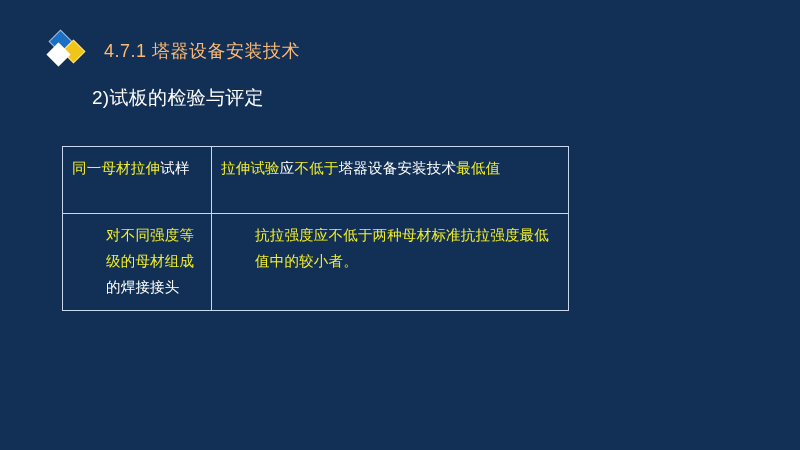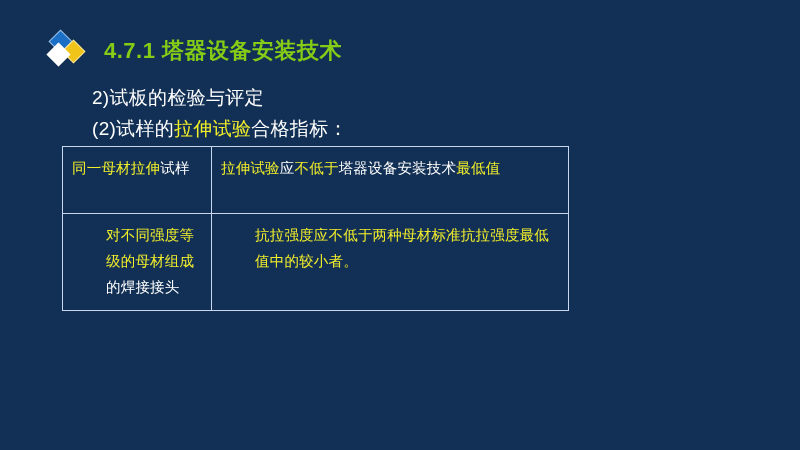--- a/index.html
+++ b/index.html
@@ -45,23 +45,23 @@
     transform: rotate(45deg);
     border: 1px solid rgba(255,255,255,0.55);
     box-sizing: border-box;
   }
   #logo .dia-blue  { left: 8px;  top: 4px;  background: #1b6fc4; }
   #logo .dia-gold  { left: 21px; top: 14px; background: #f0c419; }
   #logo .dia-white { left: 6px;  top: 17px; background: #ffffff; }
 
   #slide-title {
     margin-left: 12px;
-    color: #84cc16;
-    font-size: 22px;
-    font-weight: bold;
+    color: #fdba74;
+    font-size: 18px;
+    font-weight: normal;
     letter-spacing: 0.5px;
     white-space: nowrap;
   }
 
   
   .body-line {
     position: absolute;
     left: 92px;
     color: #ffffff;
     font-size: 19px;
@@ -105,23 +105,20 @@
     <div id="logo">
       <span class="dia dia-blue"></span>
       <span class="dia dia-gold"></span>
       <span class="dia dia-white"></span>
     </div>
     <div id="slide-title">4.7.1 塔器设备安装技术</div>
   </div>
 
   <div class="body-line" id="line-1">2)试板的检验与评定</div>
 
-  <div class="body-line" id="line-2">
-    <span>(2)试样的</span><span class="hl">拉伸试验</span><span>合格指标：</span>
-  </div>
 
   <table id="spec-table">
     <tbody>
       <tr class="row-1">
         <td class="col-left">
           <span class="hl">同一母材拉伸</span><span>试样</span>
         </td>
         <td class="col-right">
           <span class="hl">拉伸试验</span><span>应</span><span class="hl">不低于</span><span>塔器设备安装技术</span><span class="hl">最低值</span>
         </td>

